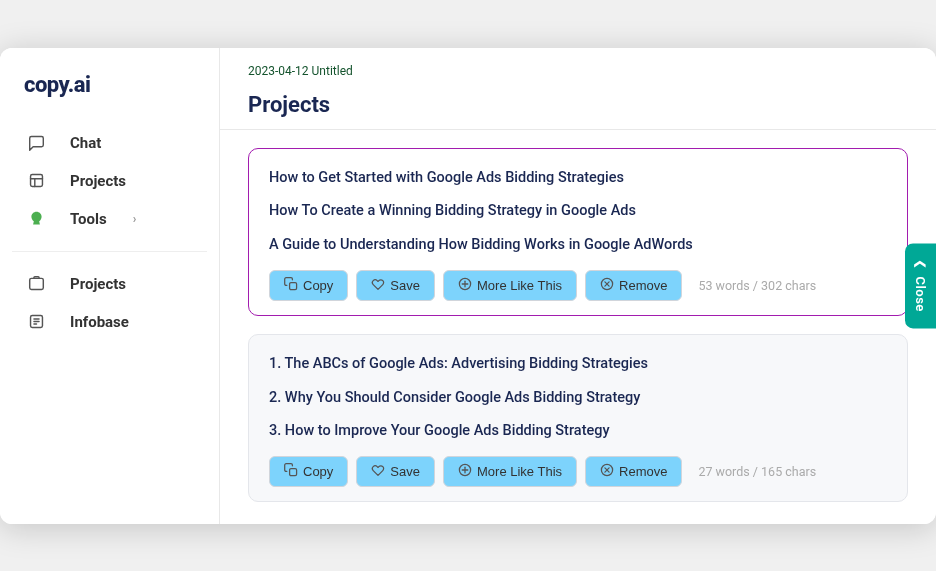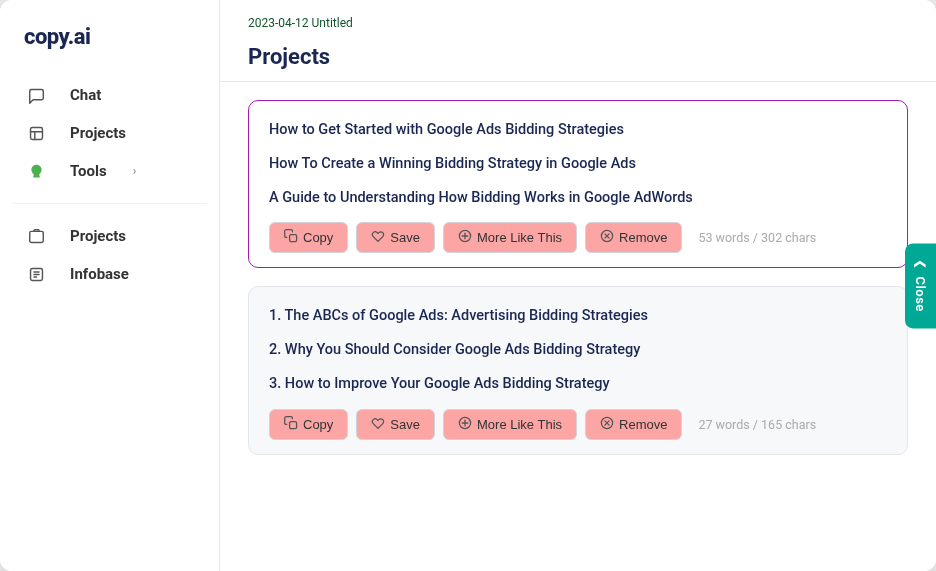--- a/index.html
+++ b/index.html
@@ -6,21 +6,21 @@
     body {
       font-family: -apple-system, BlinkMacSystemFont, 'Segoe UI', Roboto, sans-serif;
       background: #f0f0f0;
       display: flex;
       align-items: center;
       justify-content: center;
       min-height: 100vh;
     }
     .window {
       width: 936px;
-      height: 571px;
+      height: 476px;
       background: #fff;
       border-radius: 12px;
       box-shadow: 0 4px 32px rgba(0,0,0,0.18);
       display: flex;
       overflow: hidden;
     }
     
     .sidebar {
       width: 220px;
       min-width: 220px;
@@ -151,21 +151,21 @@
       gap: 8px;
       margin-top: 4px;
     }
     .action-btn {
       display: flex;
       align-items: center;
       gap: 5px;
       padding: 6px 14px;
       border: 1px solid #d1d5db;
       border-radius: 6px;
-      background: #fca5a5;
+      background: #7dd3fc;
       font-size: 13px;
       color: #333;
       cursor: pointer;
       font-weight: 500;
       transition: background 0.12s;
     }
     .action-btn .btn-icon {
       font-size: 14px;
       color: #555;
     }

